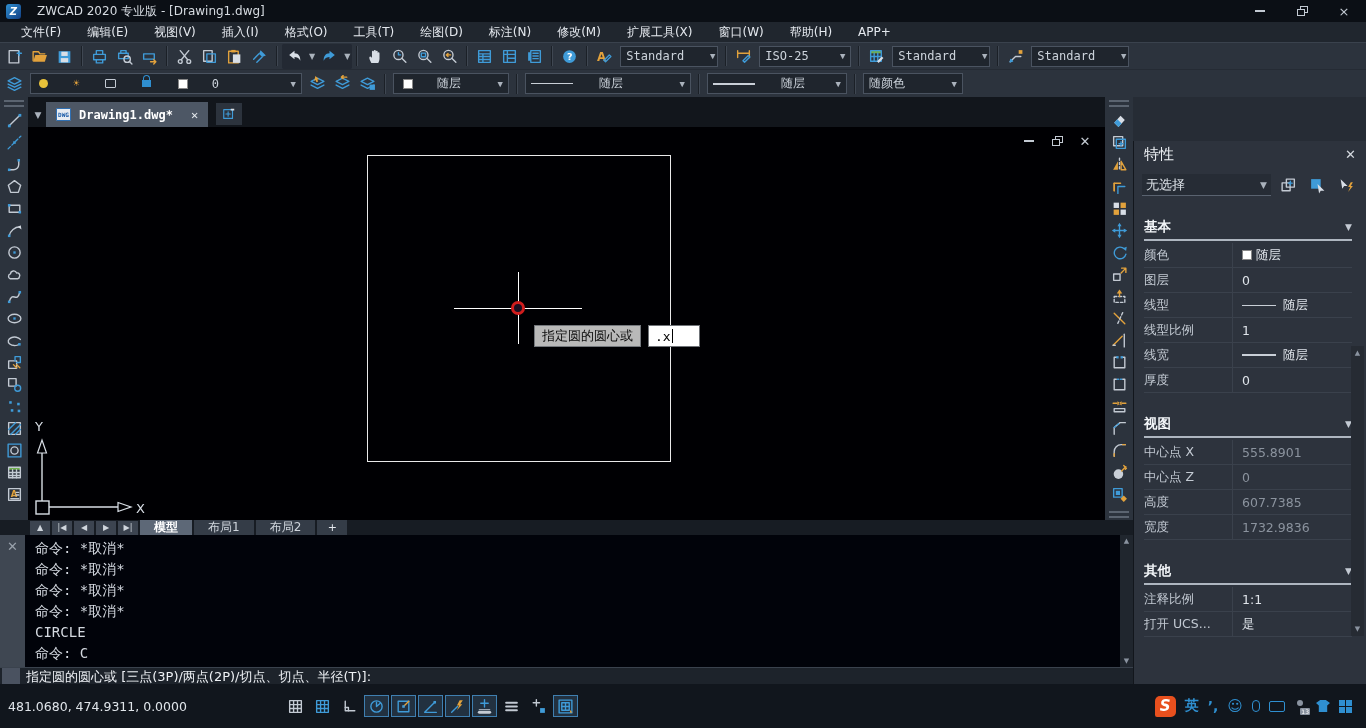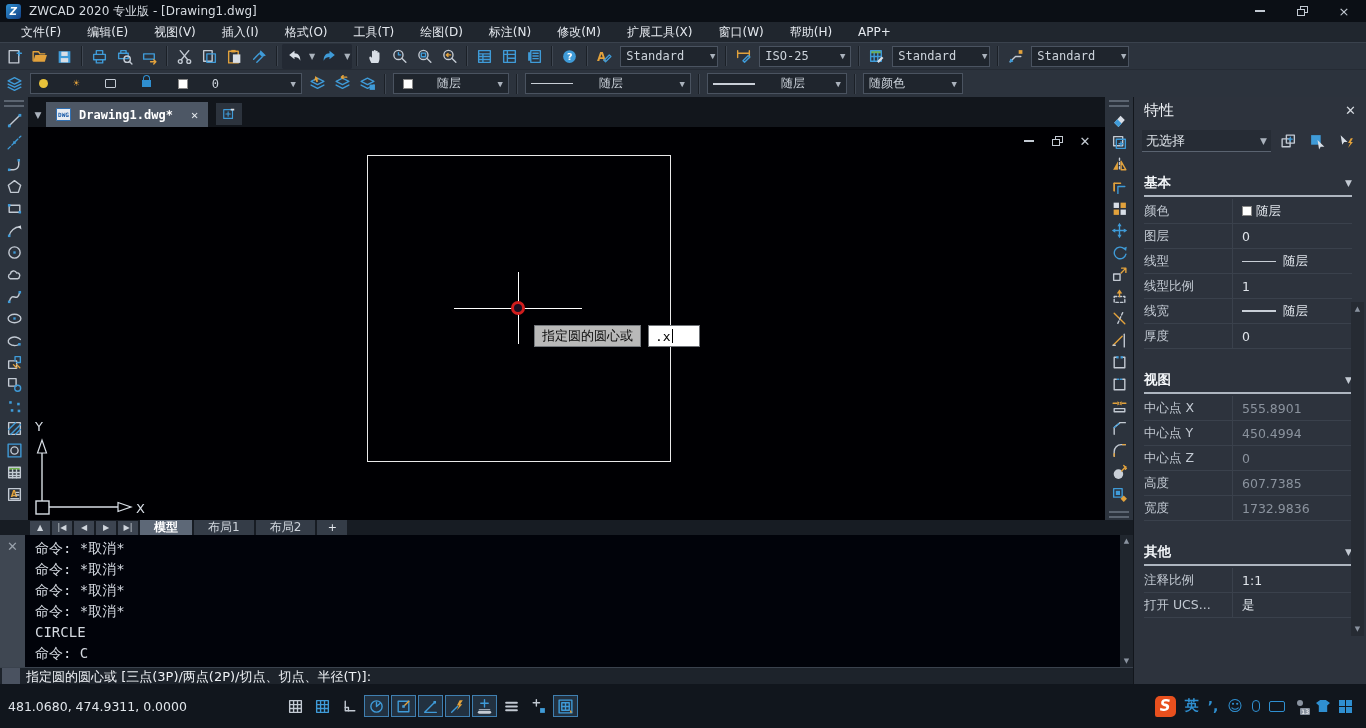--- a/index.html
+++ b/index.html
@@ -3,21 +3,21 @@
 <meta charset="utf-8">
 <style>
   * { margin:0; padding:0; box-sizing:border-box; }
   html,body { width:1366px; height:728px; overflow:hidden; background:#000; }
   body { font-family:"DejaVu Sans","Liberation Sans",sans-serif; font-size:12px; color:#cfd5dc; -webkit-user-select:none; }
   .app { width:1366px; height:728px; display:flex; flex-direction:column; background:#262c35; }
 
   
   .titlebar { height:22px; background:#0b0f15; display:flex; align-items:center; padding:0 6px; flex:0 0 auto; }
   .appicon { width:15px; height:15px; border-radius:3px; background:linear-gradient(135deg,#2f8fd0,#123f84); color:#fff; font-weight:bold; font-style:italic; font-size:10px; display:flex; align-items:center; justify-content:center; margin-right:8px; }
-  .title-text { color:#d6dbe1; font-size:12px; }
+  .title-text { color:#d6dbe1; font-size:12px;margin-left:8px; }
   .win-btns { margin-left:auto; display:flex; align-items:center; gap:30px; padding-right:10px; }
   .wb { width:12px; height:12px; display:flex; align-items:center; justify-content:center; color:#c3cad3; font-size:13px; }
   .wb .minus { width:10px; height:2px; background:#c3cad3; }
   .wb .rest { position:relative; width:11px; height:10px; }
   .wb .rest i { position:absolute; border:1px solid #c3cad3; width:8px; height:7px; display:block; }
   .wb .rest i:first-child { right:0; top:0; }
   .wb .rest i:last-child { left:0; bottom:0; background:#0b0f15; }
 
   
   .menubar { height:21px; background:#20262e; display:flex; align-items:center; padding-left:8px; border-bottom:1px solid #3a424d; flex:0 0 auto; }
@@ -84,21 +84,21 @@
   .cmd-close { color:#9aa2ac; font-size:13px; font-weight:bold; }
   .cmd-text { flex:1; padding:3px 10px; font-family:"DejaVu Sans Mono","Liberation Mono",monospace; font-size:14px; color:#d4d9e0; line-height:21px; overflow:hidden; }
   .cmd-sb { width:13px; background:#20262e; display:flex; flex-direction:column; justify-content:space-between; align-items:center; padding:2px 0; flex:0 0 auto; }
   .sb-arr { color:#8a93a0; font-size:7px; }
 
   .prompt-line { height:24px; background:#1d232b; border-top:1px solid #3a424d; display:flex; align-items:center; }
   .prompt-grip { width:18px; height:18px; background:#4a5260; margin:0 6px 0 2px; flex:0 0 auto; }
   .prompt-text { color:#eef1f5; font-size:13px; }
 
   
-  .props { width:233px; background:#2d333d; border-left:1px solid #12161c; display:flex; flex-direction:column; flex:0 0 auto; position:relative; }
+  .props { width:233px; background:#2d333d; border-left:1px solid #12161c; display:flex; flex-direction:column; flex:0 0 auto; position:relative;margin-top:44px; }
   .props-title { height:27px; display:flex; align-items:center; padding:0 10px; color:#eef1f5; font-size:15px; }
   .props-title .close { margin-left:auto; font-size:13px; font-weight:bold; color:#d6dbe1; }
   .props-selrow { display:flex; align-items:center; padding:6px 8px 8px; gap:5px; }
   .sel-combo { flex:1; height:22px; background:#262c35; border-bottom:1px solid #5a6370; display:flex; align-items:center; color:#dfe4ea; font-size:13px; padding:0 4px; }
   .sel-combo .car { margin-left:auto; font-size:9px; color:#aab2bc; }
   .pbtn { width:24px; height:22px; display:flex; align-items:center; justify-content:center; }
   .props-body { flex:1; position:relative; padding:14px 14px 0 10px; overflow:hidden; }
   .psec { margin-bottom:22px; }
   .psec-hd { display:flex; align-items:center; border-bottom:2px solid #aeb6c0; padding-bottom:3px; margin-bottom:2px; }
   .psec-hd .t { color:#f2f5f8; font-size:13.5px; font-weight:bold; }
@@ -839,26 +839,20 @@
             <span class="t">视图</span>
               <span class="car">▼</span>
           </div>
           <div class="prow">
             <span class="plabel">中心点 X</span>
             <span class="pval ro">
                 <span>555.8901</span>
               </span>
           </div>
           <div class="prow">
-            <span class="plabel">中心点 Y</span>
-            <span class="pval ro">
-                <span>450.4994</span>
-              </span>
-          </div>
-          <div class="prow">
             <span class="plabel">中心点 Z</span>
             <span class="pval ro">
                 <span>0</span>
               </span>
           </div>
           <div class="prow">
             <span class="plabel">高度</span>
             <span class="pval ro">
                 <span>607.7385</span>
               </span>

